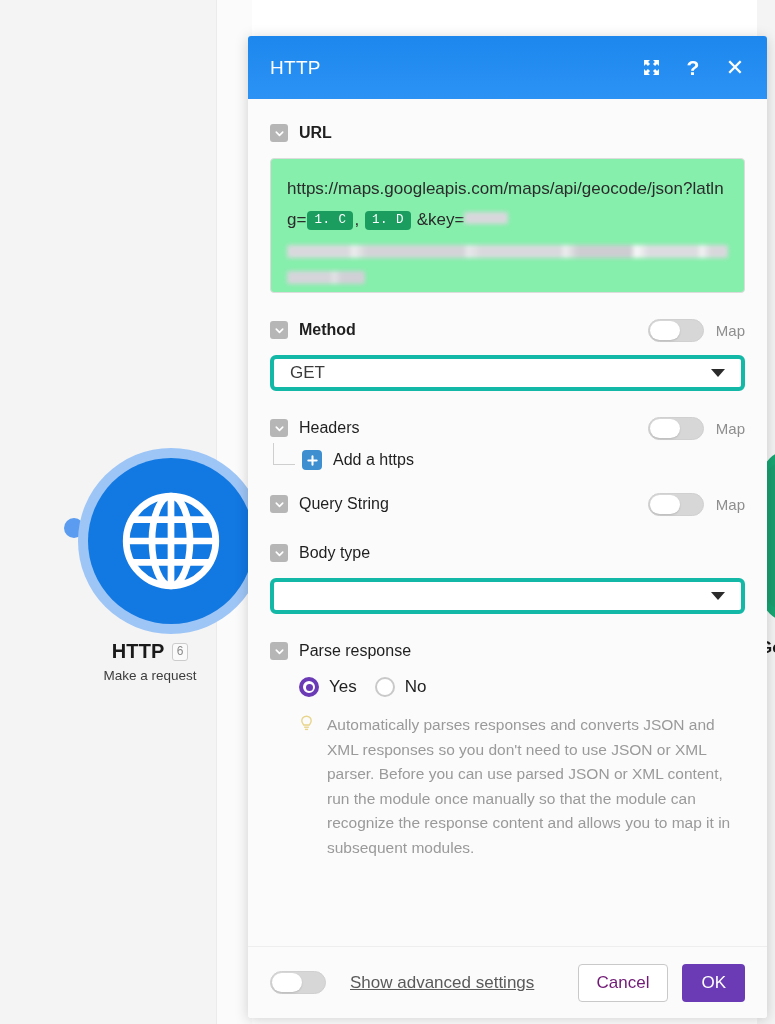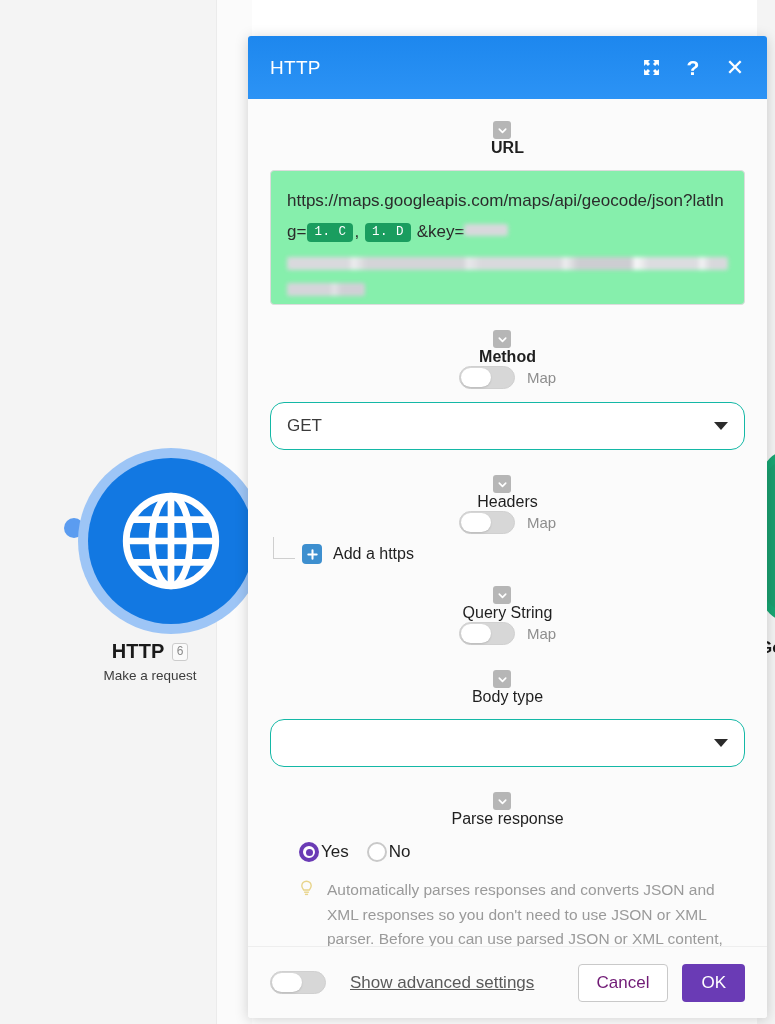--- a/index.html
+++ b/index.html
@@ -228,21 +228,20 @@
     overflow: hidden;
     padding: 22px 22px 0 22px;
     background: #fbfbfb;
   }
 
   
   .section-row {
     display: flex;
     align-items: center;
     min-height: 24px;
-    flex-direction: column;
   }
   .collapse-btn {
     width: 18px; height: 18px;
     border-radius: 3px;
     background: #b6b6b6;
     display: flex;
     align-items: center;
     justify-content: center;
     flex: none;
     cursor: pointer;
@@ -345,24 +344,24 @@
   }
 
   
   .block { margin-top: 25px; }
   .block.tight { margin-top: 22px; }
 
   
   .select-box {
     margin-top: 13px;
     width: 100%;
-    height: 48px;
+    height: 36px;
     background: #ffffff;
-    border: 1px solid #14b8a6;
-    border-radius: 14px;
+    border: 4px solid #14b8a6;
+    border-radius: 6px;
     display: flex;
     align-items: center;
     padding: 0 16px;
     cursor: pointer;
   }
   .select-value {
     flex: 1;
     font-size: 17px;
     color: #3b3b3b;
   }
@@ -412,21 +411,21 @@
   .radio-row {
     display: flex;
     align-items: center;
     margin-top: 14px;
     padding-left: 29px;
     gap: 18px;
   }
   .radio-item {
     display: flex;
     align-items: center;
-    gap: 2px;
+    gap: 10px;
     cursor: pointer;
   }
   .radio {
     width: 20px; height: 20px;
     border-radius: 50%;
     border: 2px solid #c9c9c9;
     background: #ffffff;
     display: flex;
     align-items: center;
     justify-content: center;

